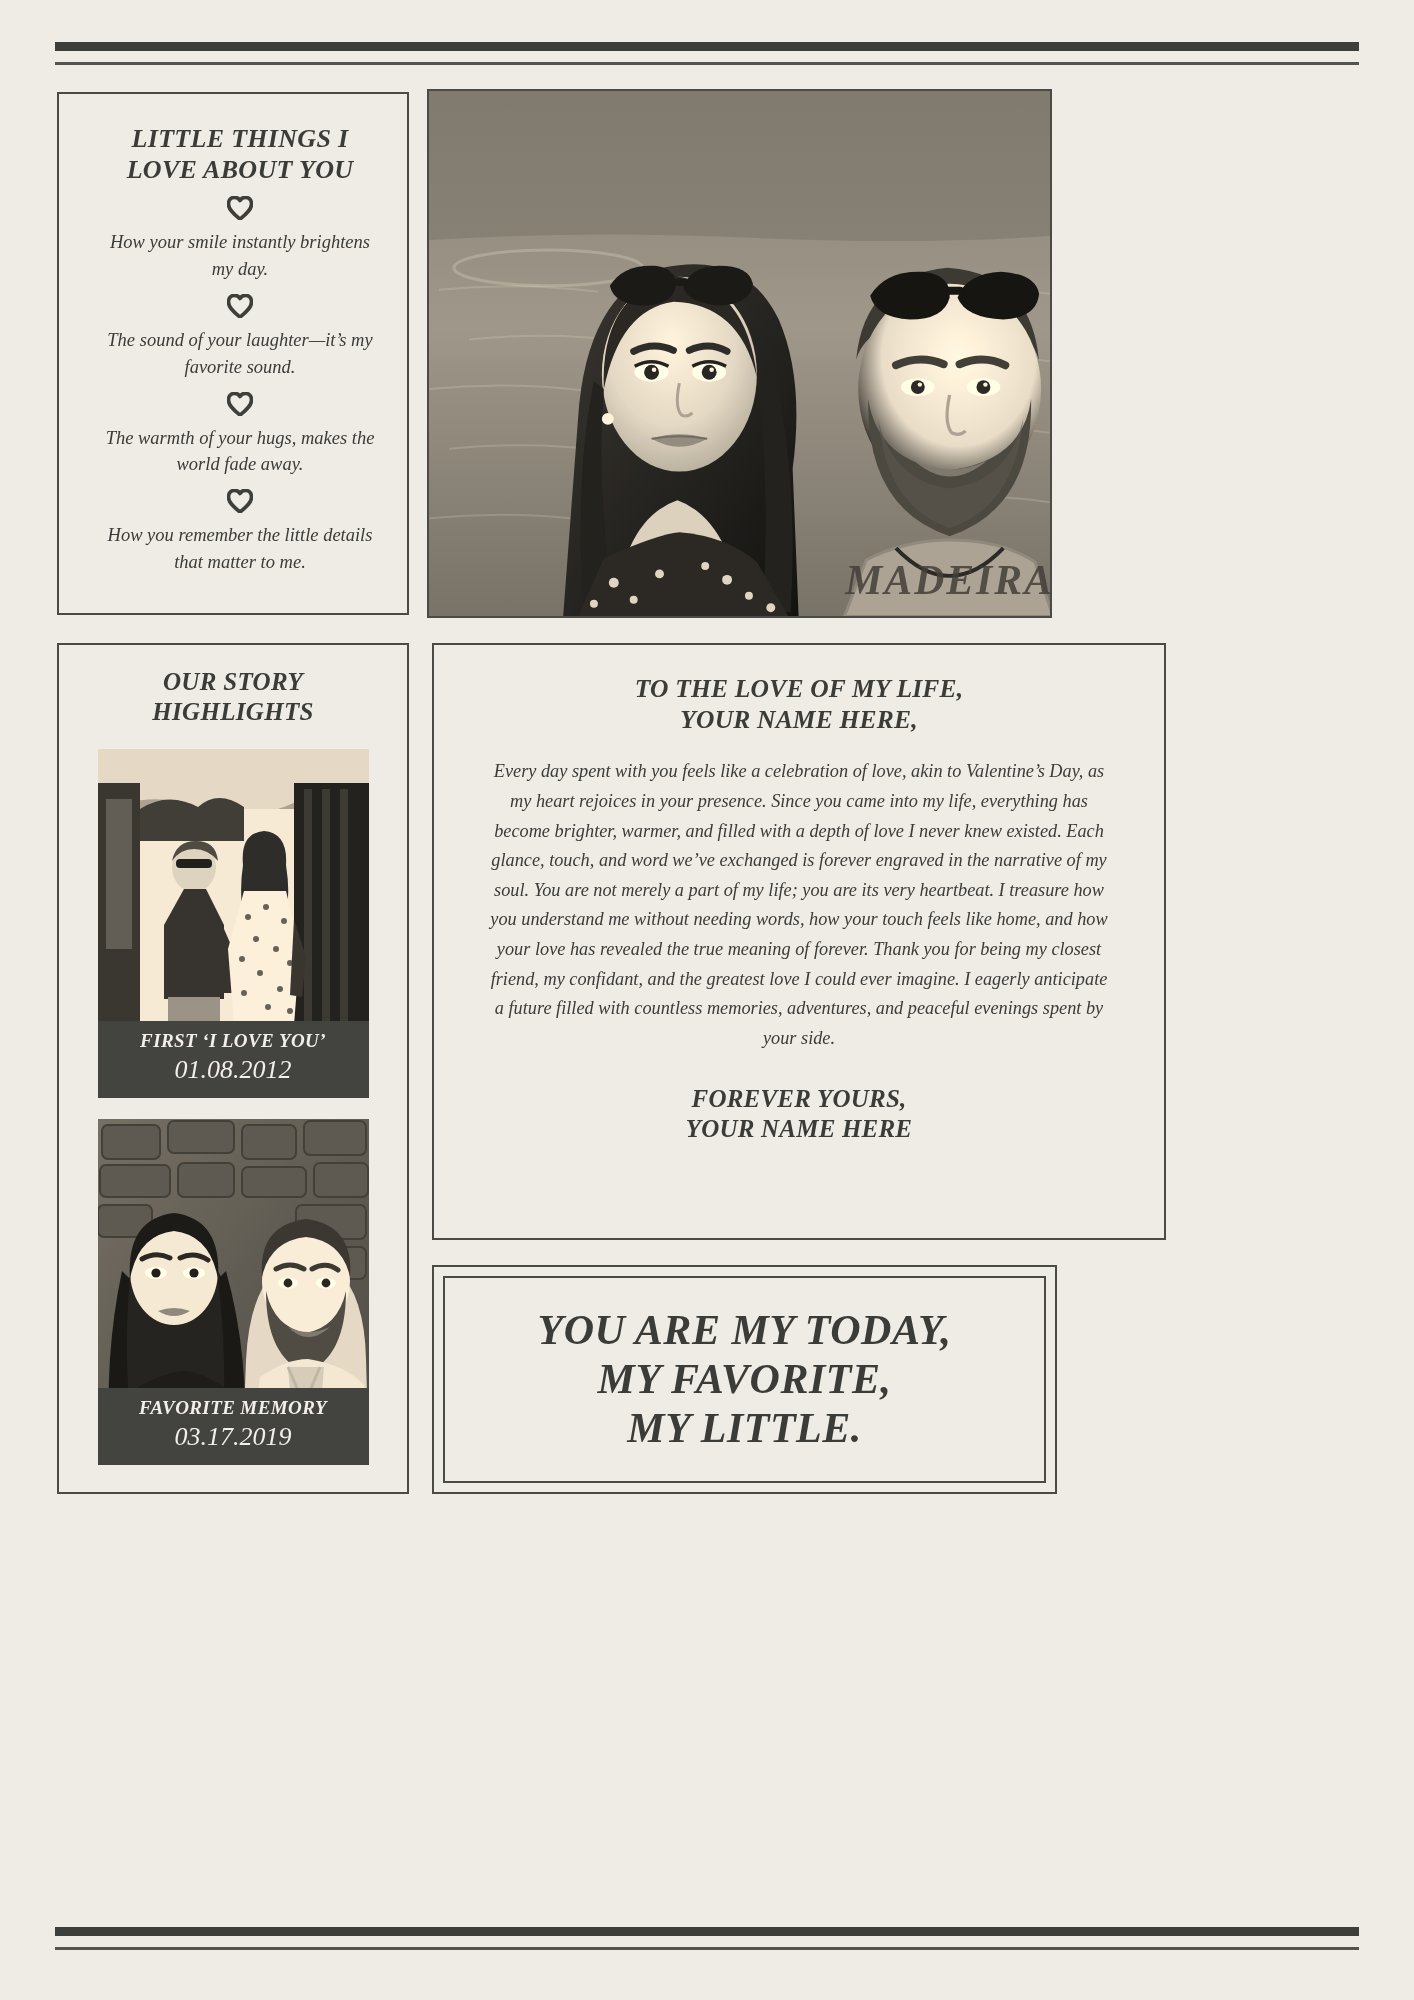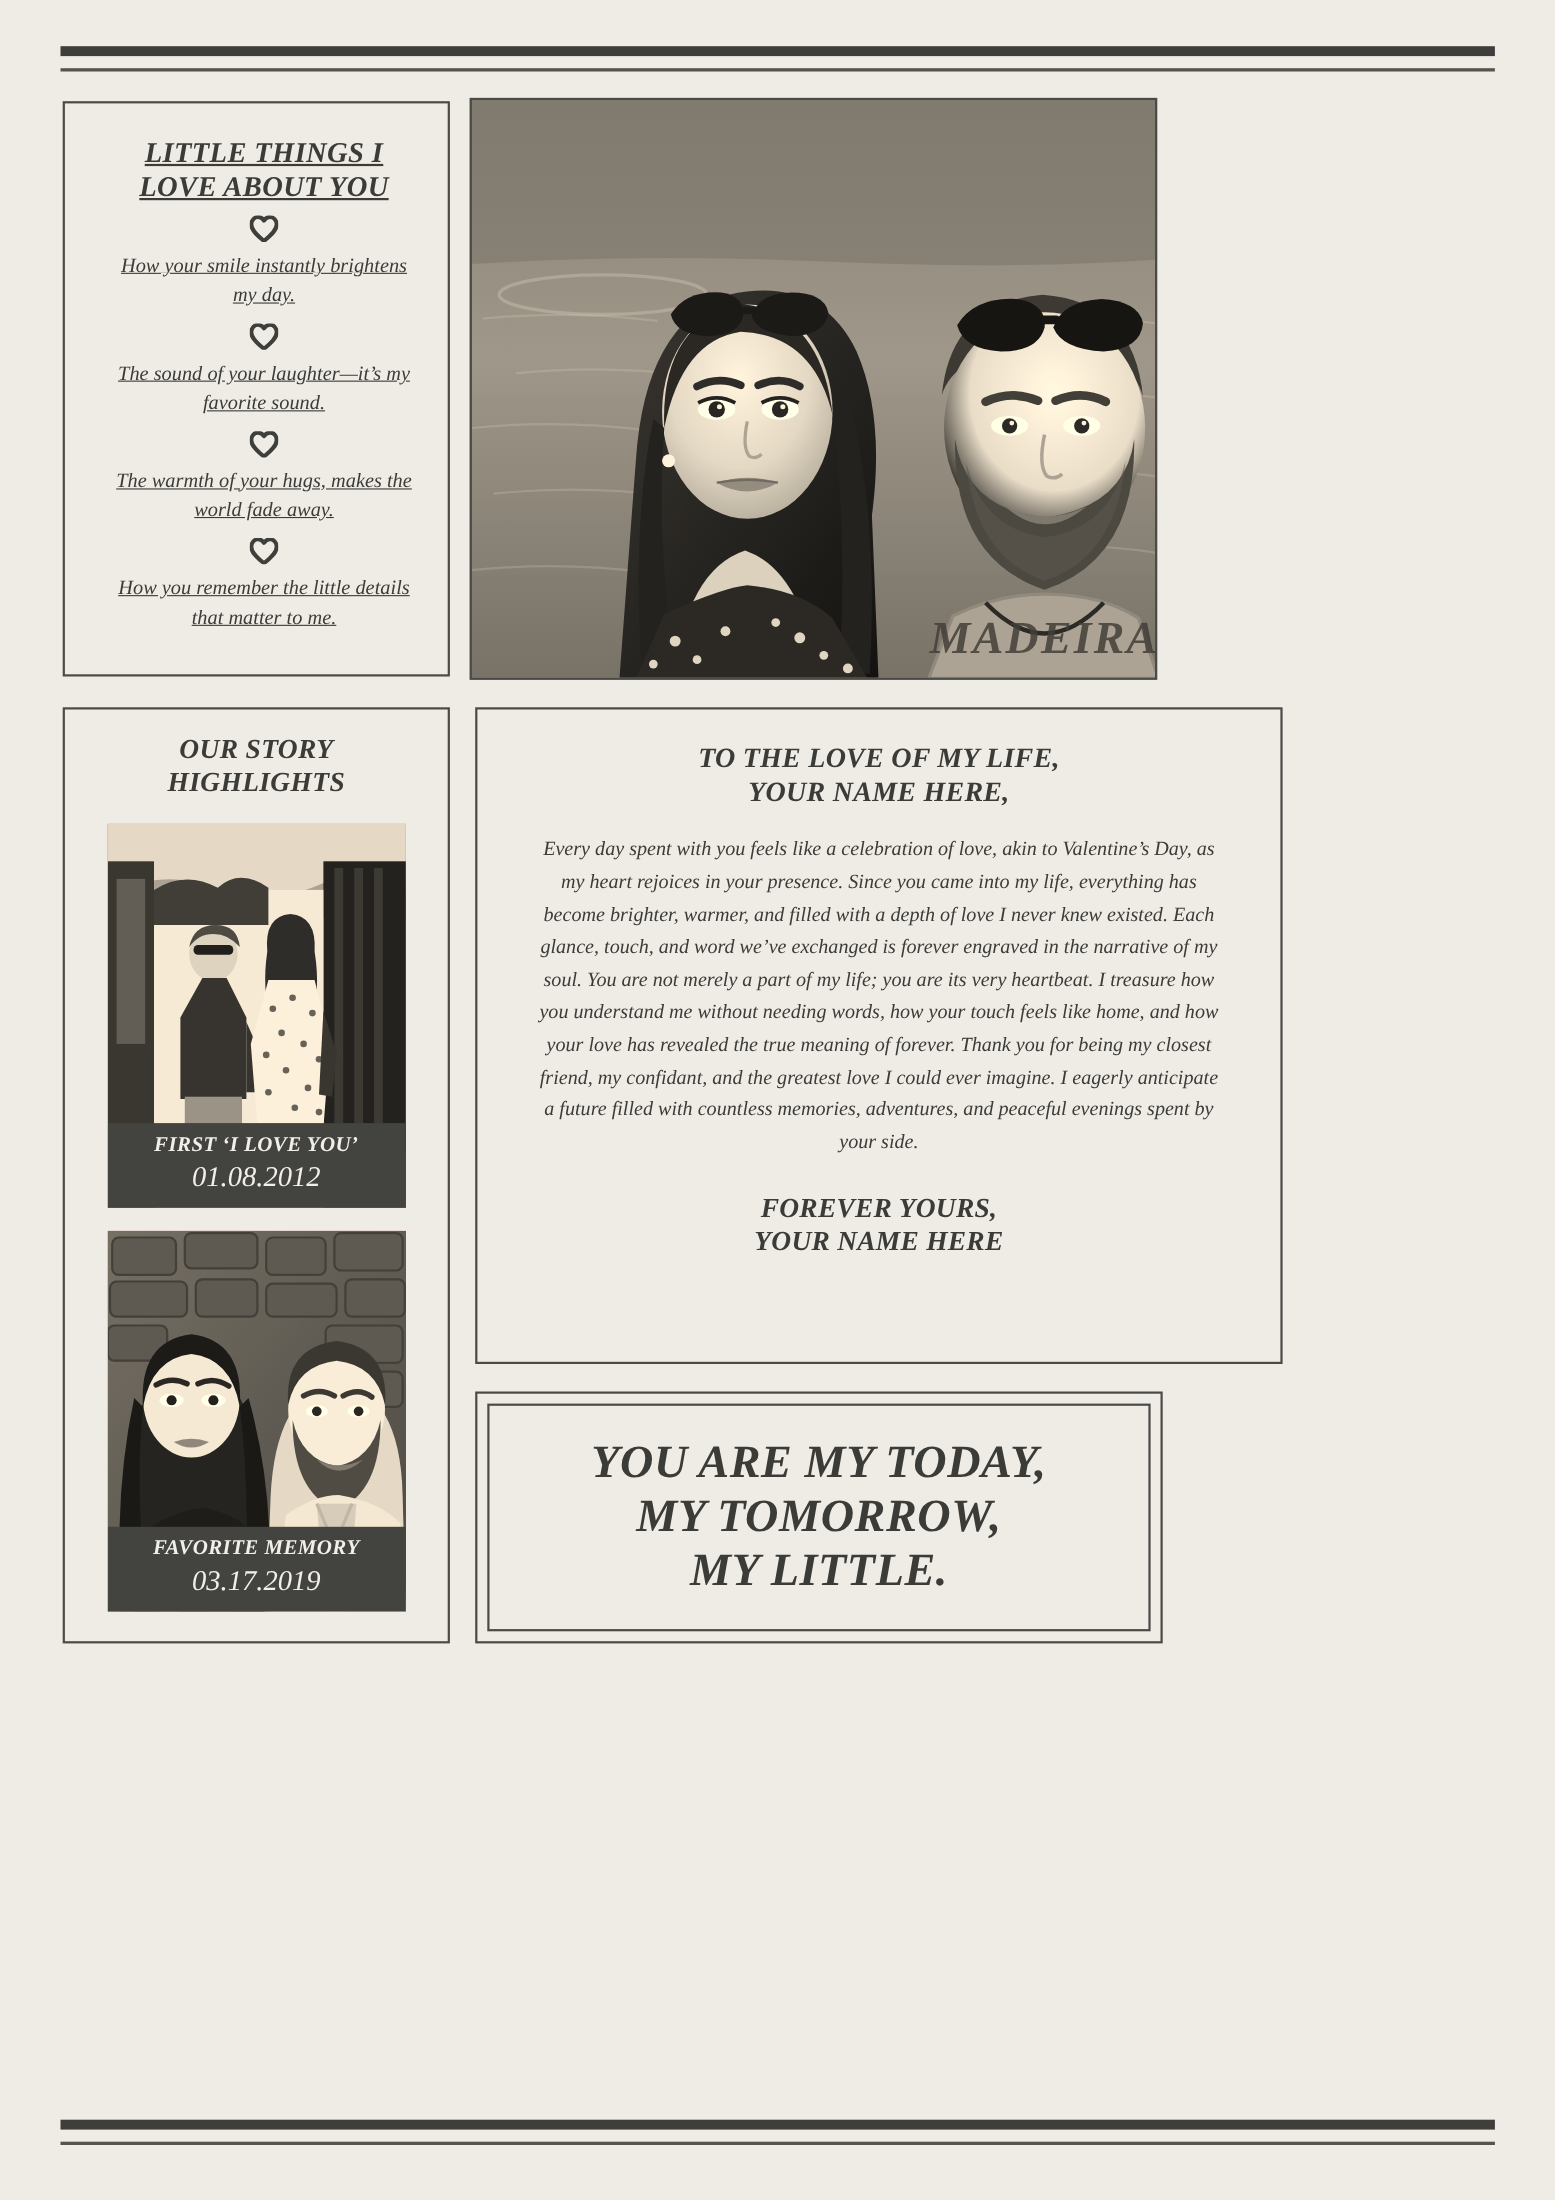--- a/index.html
+++ b/index.html
@@ -50,21 +50,20 @@
     border: 2px solid #4a4a46;
     background: #efece6;
   }
 
   
   #little-things-box {
     left: 57px;  top: 92px;
     width: 352px; height: 523px;
     padding: 30px 12px 0 26px;
     text-align: center;
-    text-decoration: underline;
   }
   .section-title {
     font-style: italic;
     font-weight: bold;
     font-size: 27px;
     line-height: 1.18;
     letter-spacing: .3px;
     color: #3b3b38;
     margin: 0;
   }
@@ -517,21 +516,21 @@
     <div id="letter-signature">
       <div>FOREVER YOURS,</div>
       <div>YOUR NAME HERE</div>
     </div>
   </div>
 
   <div class="frame" id="closing-banner">
     <div id="closing-banner-inner">
       <div id="closing-text">
         <div>YOU ARE MY TODAY,</div>
-        <div>MY TOMORROW,</div>
+        <div>MY FAVORITE,</div>
         <div>MY LITTLE.</div>
       </div>
     </div>
   </div>
 
   <div class="rule-thick" id="rule-bot-thick"></div>
   <div class="rule-thin" id="rule-bot-thin"></div>
 
 </div>
 

